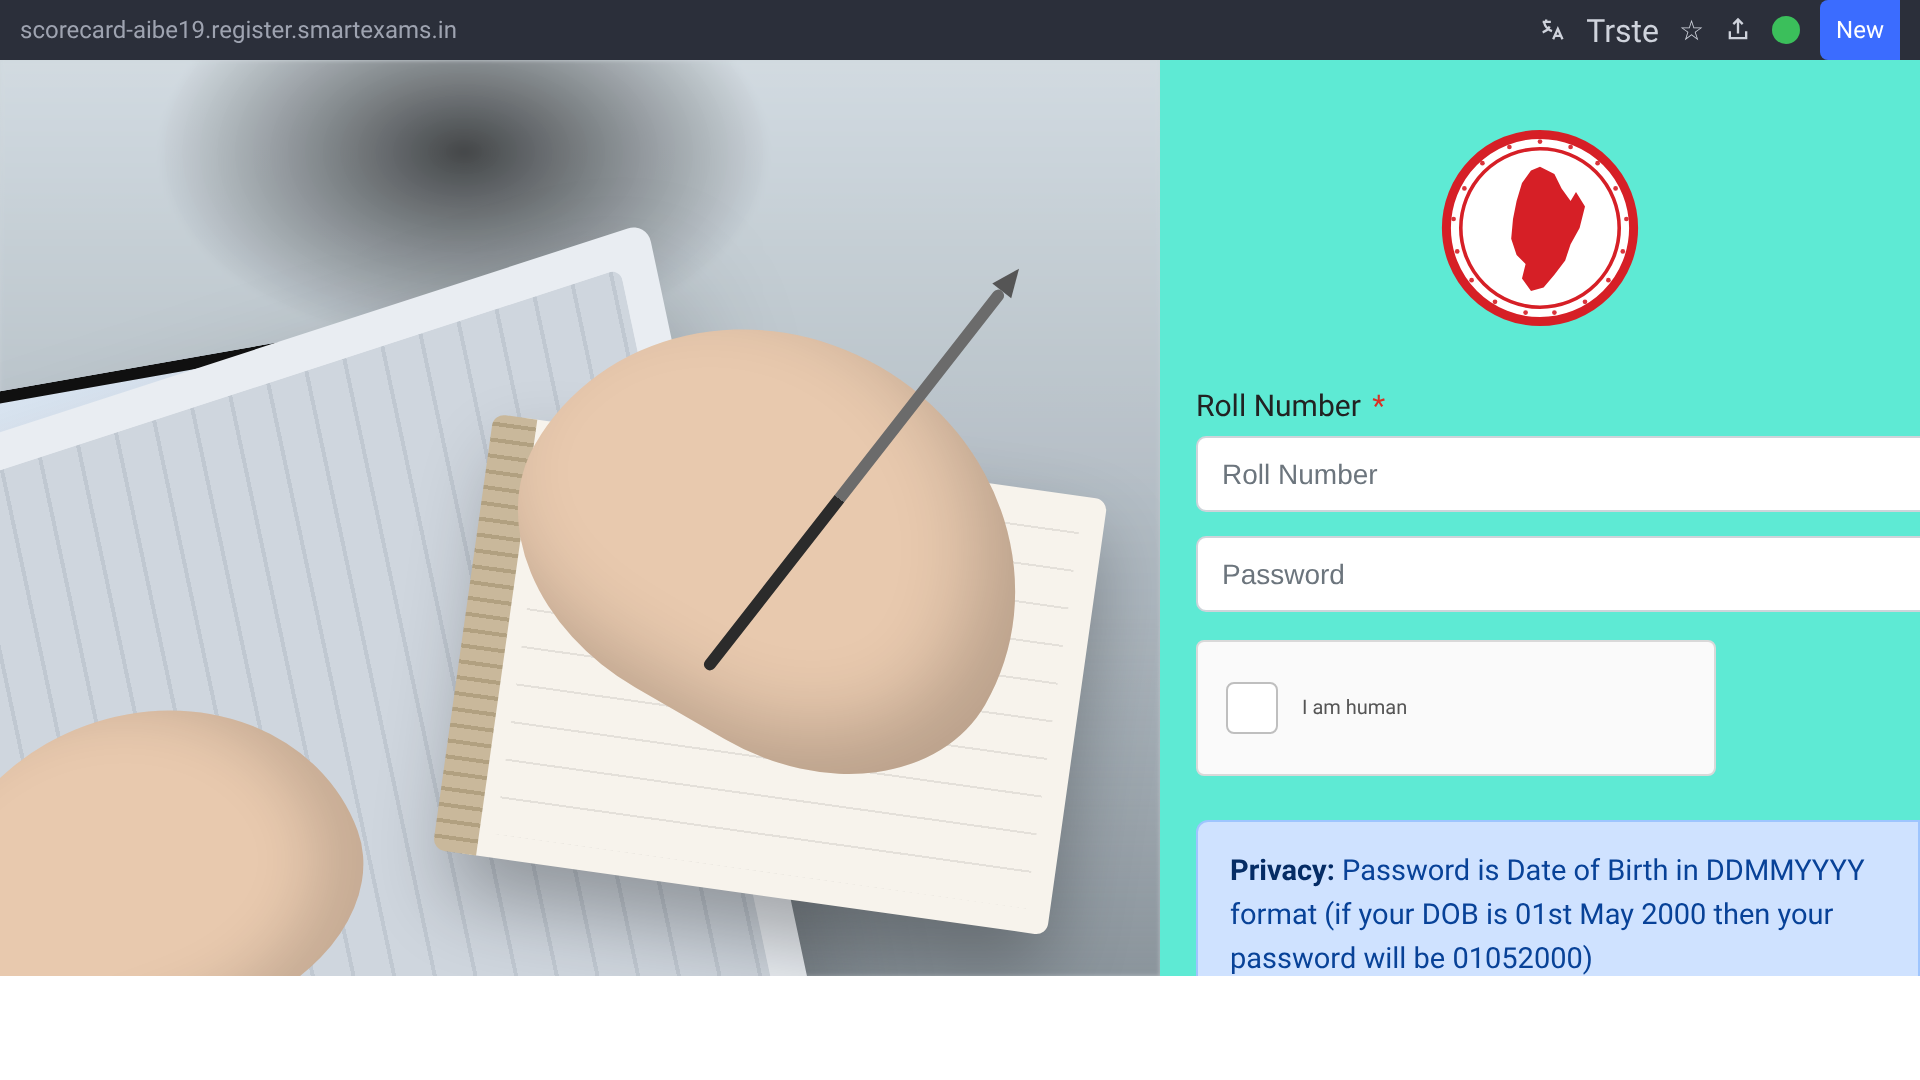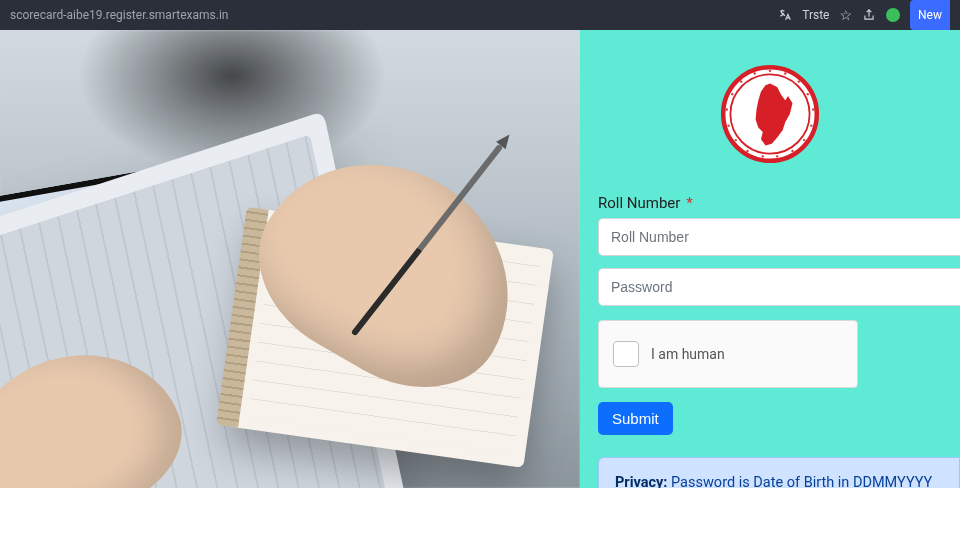--- a/index.html
+++ b/index.html
@@ -155,21 +155,21 @@
     width: 260px; height: 68px;
     border: 1px solid #d9d9d9; border-radius: 4px;
     display: flex; align-items: center; justify-content: space-between;
     padding: 0 10px 0 14px; margin: 14px 0 14px 0;
     background: #fafafa;
   }
   .captcha .left { display: flex; align-items: center; gap: 12px; }
   .captcha .check {
     width: 26px; height: 26px; border: 1px solid #bfbfbf; border-radius: 4px; background: #fff;
   }
-  .captcha .txt { font-size: 14px; color: #555; }
+  .captcha .txt { font-size: 10px; color: #555; }
   .captcha .brand { text-align: center; font-size: 8px; color: #777; line-height: 1.2; }
   .captcha .brand svg { display: block; margin: 0 auto 2px; }
   .submit {
     background: #0d6efd; color: #fff; border: none;
     padding: 8px 14px; font-size: 15px; border-radius: 5px;
     cursor: pointer;
   }
   .notice {
     margin-top: 22px;
     background: #cfe2ff;
@@ -186,21 +186,21 @@
 
 <div class="browser-bar">
   <span class="url">scorecard-aibe19.register.smartexams.in</span>
   <span class="right">
     <span class="icon">
       <svg width="14" height="14" viewBox="0 0 24 24" fill="none" stroke="#cfd3dc" stroke-width="2">
           <path d="M4 5h7M7 3v2M5 5c1 4 4 7 7 8M10 9c-1 2-3 4-6 5"></path>
           <path d="M13 20l4-9 4 9M14.5 17h5"></path>
         </svg>
     </span>
-    <span style="font-size:12px;color:#cfd3dc">Trste</span>
+    <span style="font-size:16px;color:#cfd3dc">Trste</span>
     <span class="icon star">☆</span>
     <span class="icon share">
       <svg width="14" height="14" viewBox="0 0 24 24" fill="none" stroke="#cfd3dc" stroke-width="2">
           <path d="M12 3v12M8 7l4-4 4 4"></path>
           <path d="M5 13v6h14v-6"></path>
         </svg>
     </span>
     <span class="dot"></span>
     <span class="new-btn">New</span>
   </span>
@@ -264,21 +264,20 @@
       <input class="input" type="password" placeholder="Password" style="">
     </div>
 
     <div class="captcha">
       <span class="left">
         <span class="check"></span>
         <span class="txt">I am human</span>
       </span>
     </div>
 
-    <button class="submit">Submit</button>
 
     <div class="notice">
       <b>Privacy:</b>
       <span>Password is Date of Birth in DDMMYYYY format (if your DOB is 01st May 2000 then your password will be 01052000)</span>
     </div>
 
   </div>
 </div>
 
 </body></html>

